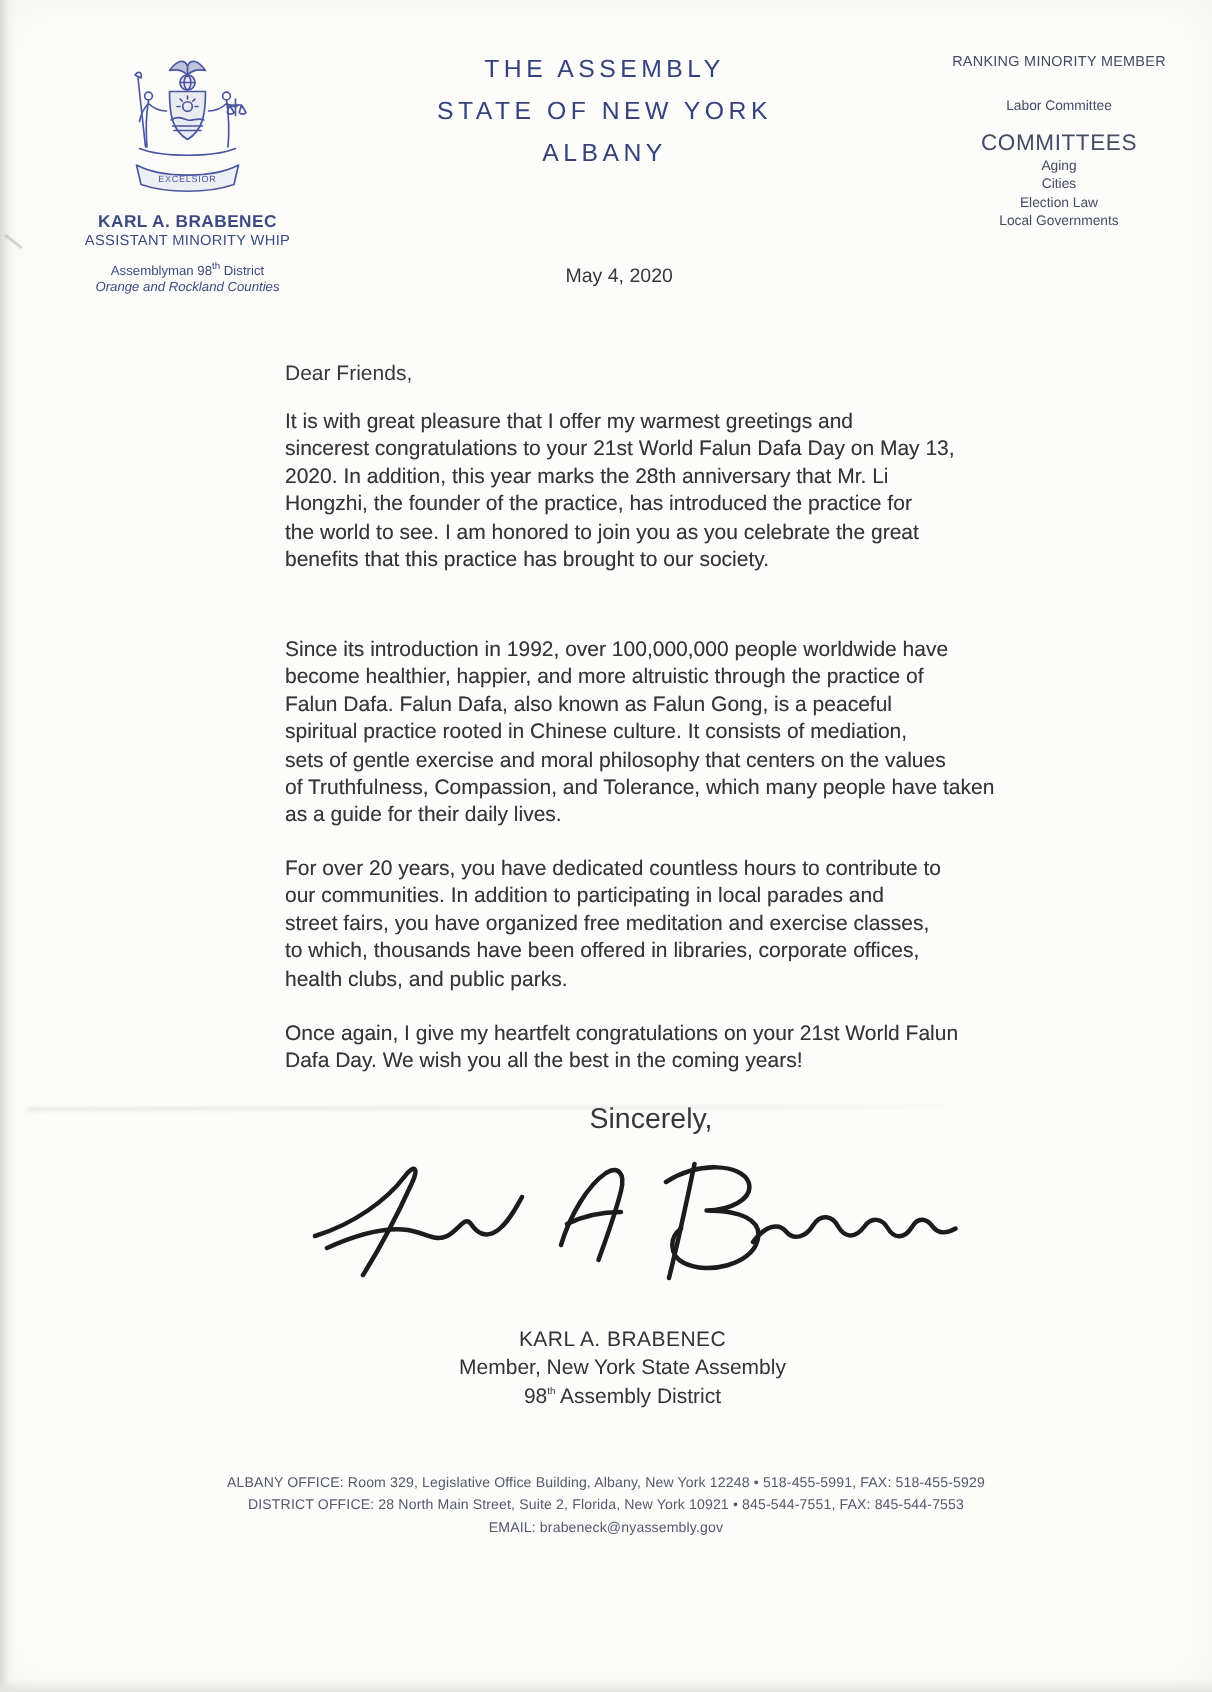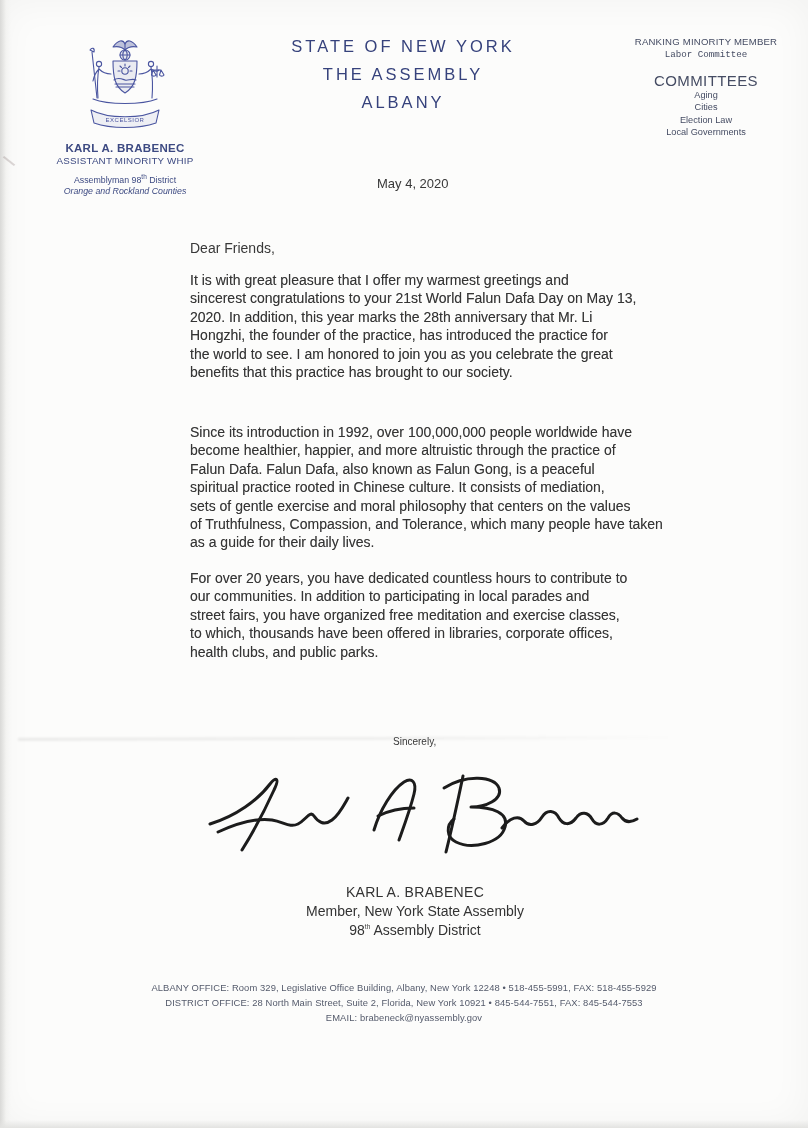--- a/index.html
+++ b/index.html
@@ -31,34 +31,34 @@
   .lh-counties{font-size:8.8px;margin-top:1px;font-style:italic;}
   sup{font-size:6.5px;vertical-align:super;line-height:0;}
 
   
   .lh-center{position:absolute;left:253px;top:32px;width:300px;text-align:center;
     color:#36427c;font-size:16.5px;letter-spacing:3px;line-height:28px;}
 
   
   .lh-right{position:absolute;left:616px;top:36px;width:180px;text-align:center;color:#454c63;}
   .lh-role{font-size:9.6px;letter-spacing:0.2px;}
-  .lh-role-committee{font-size:9.2px;margin-top:2px;font-family:Liberation Mono, monospace;}
+  .lh-role-committee{font-size:9.2px;margin-top:18px;}
   .lh-committees-heading{font-size:15px;margin-top:12px;letter-spacing:0.4px;}
   .lh-committee-item{font-size:9.2px;line-height:12.4px;}
 
   
   .date{position:absolute;left:377px;top:176px;font-size:13px;}
   .salutation{position:absolute;left:190px;top:240px;font-size:14px;}
   .para{position:absolute;left:190px;width:486px;font-size:14px;line-height:18.4px;
     white-space:pre-line;color:#353535;text-shadow:0 0 0.4px rgba(70,70,70,0.45);}
   .p1{top:271px;}
   .p2{top:423px;}
   .p3{top:569px;}
   .p4{top:679px;}
-  .closing{position:absolute;left:393px;top:736px;font-size:10px;text-align:center;}
+  .closing{position:absolute;left:393px;top:736px;font-size:19px;text-align:center;}
 
   .signature-svg{position:absolute;left:206px;top:770px;}
 
   .sig-block{position:absolute;left:255px;top:883px;width:320px;text-align:center;
     font-size:14px;line-height:18.8px;color:#333;}
   .sig-name{letter-spacing:0.3px;}
 
   .footer{position:absolute;left:124px;top:980px;width:560px;text-align:center;
     font-size:9.4px;line-height:15px;color:#545a6b;letter-spacing:0.1px;}
 </style>
@@ -99,22 +99,22 @@
       <path d="M7,74 C24,83 58,83 75,74 L72,87 C55,93 27,93 10,87 Z" fill="rgba(74,85,160,0.08)"></path>
       <text x="41" y="85.5" text-anchor="middle" font-size="6" letter-spacing="0.5" fill="#4a55a0" stroke="none" font-family="Liberation Sans, sans-serif">EXCELSIOR</text>
     </svg>
     <div class="lh-name">KARL A. BRABENEC</div>
     <div class="lh-whip">ASSISTANT MINORITY WHIP</div>
     <div class="lh-dist"><span>Assemblyman 98</span><sup>th</sup><span> District</span></div>
     <div class="lh-counties">Orange and Rockland Counties</div>
   </div>
 
   <div class="lh-center">
+    <div>THE ASSEMBLY</div>
     <div>STATE OF NEW YORK</div>
-    <div>THE ASSEMBLY</div>
     <div>ALBANY</div>
   </div>
 
   <div class="lh-right">
     <div class="lh-role">RANKING MINORITY MEMBER</div>
     <div class="lh-role-committee">Labor Committee</div>
     <div class="lh-committees-heading">COMMITTEES</div>
     <div class="lh-committee-item">Aging</div>
     <div class="lh-committee-item">Cities</div>
     <div class="lh-committee-item">Election Law</div>
@@ -134,20 +134,22 @@
 Falun Dafa. Falun Dafa, also known as Falun Gong, is a peaceful
 spiritual practice rooted in Chinese culture. It consists of mediation,
 sets of gentle exercise and moral philosophy that centers on the values
 of Truthfulness, Compassion, and Tolerance, which many people have taken
 as a guide for their daily lives.</div>
   <div class="para p3">For over 20 years, you have dedicated countless hours to contribute to
 our communities. In addition to participating in local parades and
 street fairs, you have organized free meditation and exercise classes,
 to which, thousands have been offered in libraries, corporate offices,
 health clubs, and public parks.</div>
+  <div class="para p4">Once again, I give my heartfelt congratulations on your 21st World Falun
+Dafa Day. We wish you all the best in the coming years!</div>
   <div class="closing">Sincerely,</div>
 
   <svg class="signature-svg" width="434" height="92" viewBox="0 0 434 92" fill="none" stroke="#1c1c1c" stroke-width="3" stroke-linecap="round" stroke-linejoin="round">
     <path d="M4,54 C30,46 52,30 64,14 C70,6 74,8 68,20 C58,42 46,64 36,80"></path>
     <path d="M12,62 C34,52 52,48 66,50 C78,52 84,58 92,54 C100,50 104,40 108,46 C112,52 118,56 126,50 C133,45 138,35 142,28"></path>
     <path d="M168,60 C174,40 186,20 198,12 C206,7 211,12 208,24 C204,40 198,56 193,70"></path>
     <path d="M172,46 C184,40 197,38 208,38"></path>
     <path d="M238,18 C260,4 288,6 293,18 C297,30 279,37 265,37 C287,37 303,43 299,57 C295,73 266,80 250,72 C240,67 240,55 248,49"></path>
     <path d="M257,6 C252,30 246,58 240,82"></path>
     <path d="M296,58 C304,47 313,45 318,51 C323,57 331,55 336,47 C341,39 349,40 353,48 C357,55 364,56 370,48 C375,41 382,42 386,49 C390,56 397,56 402,48 C406,41 412,42 416,48 C420,53 426,52 431,49"></path>

